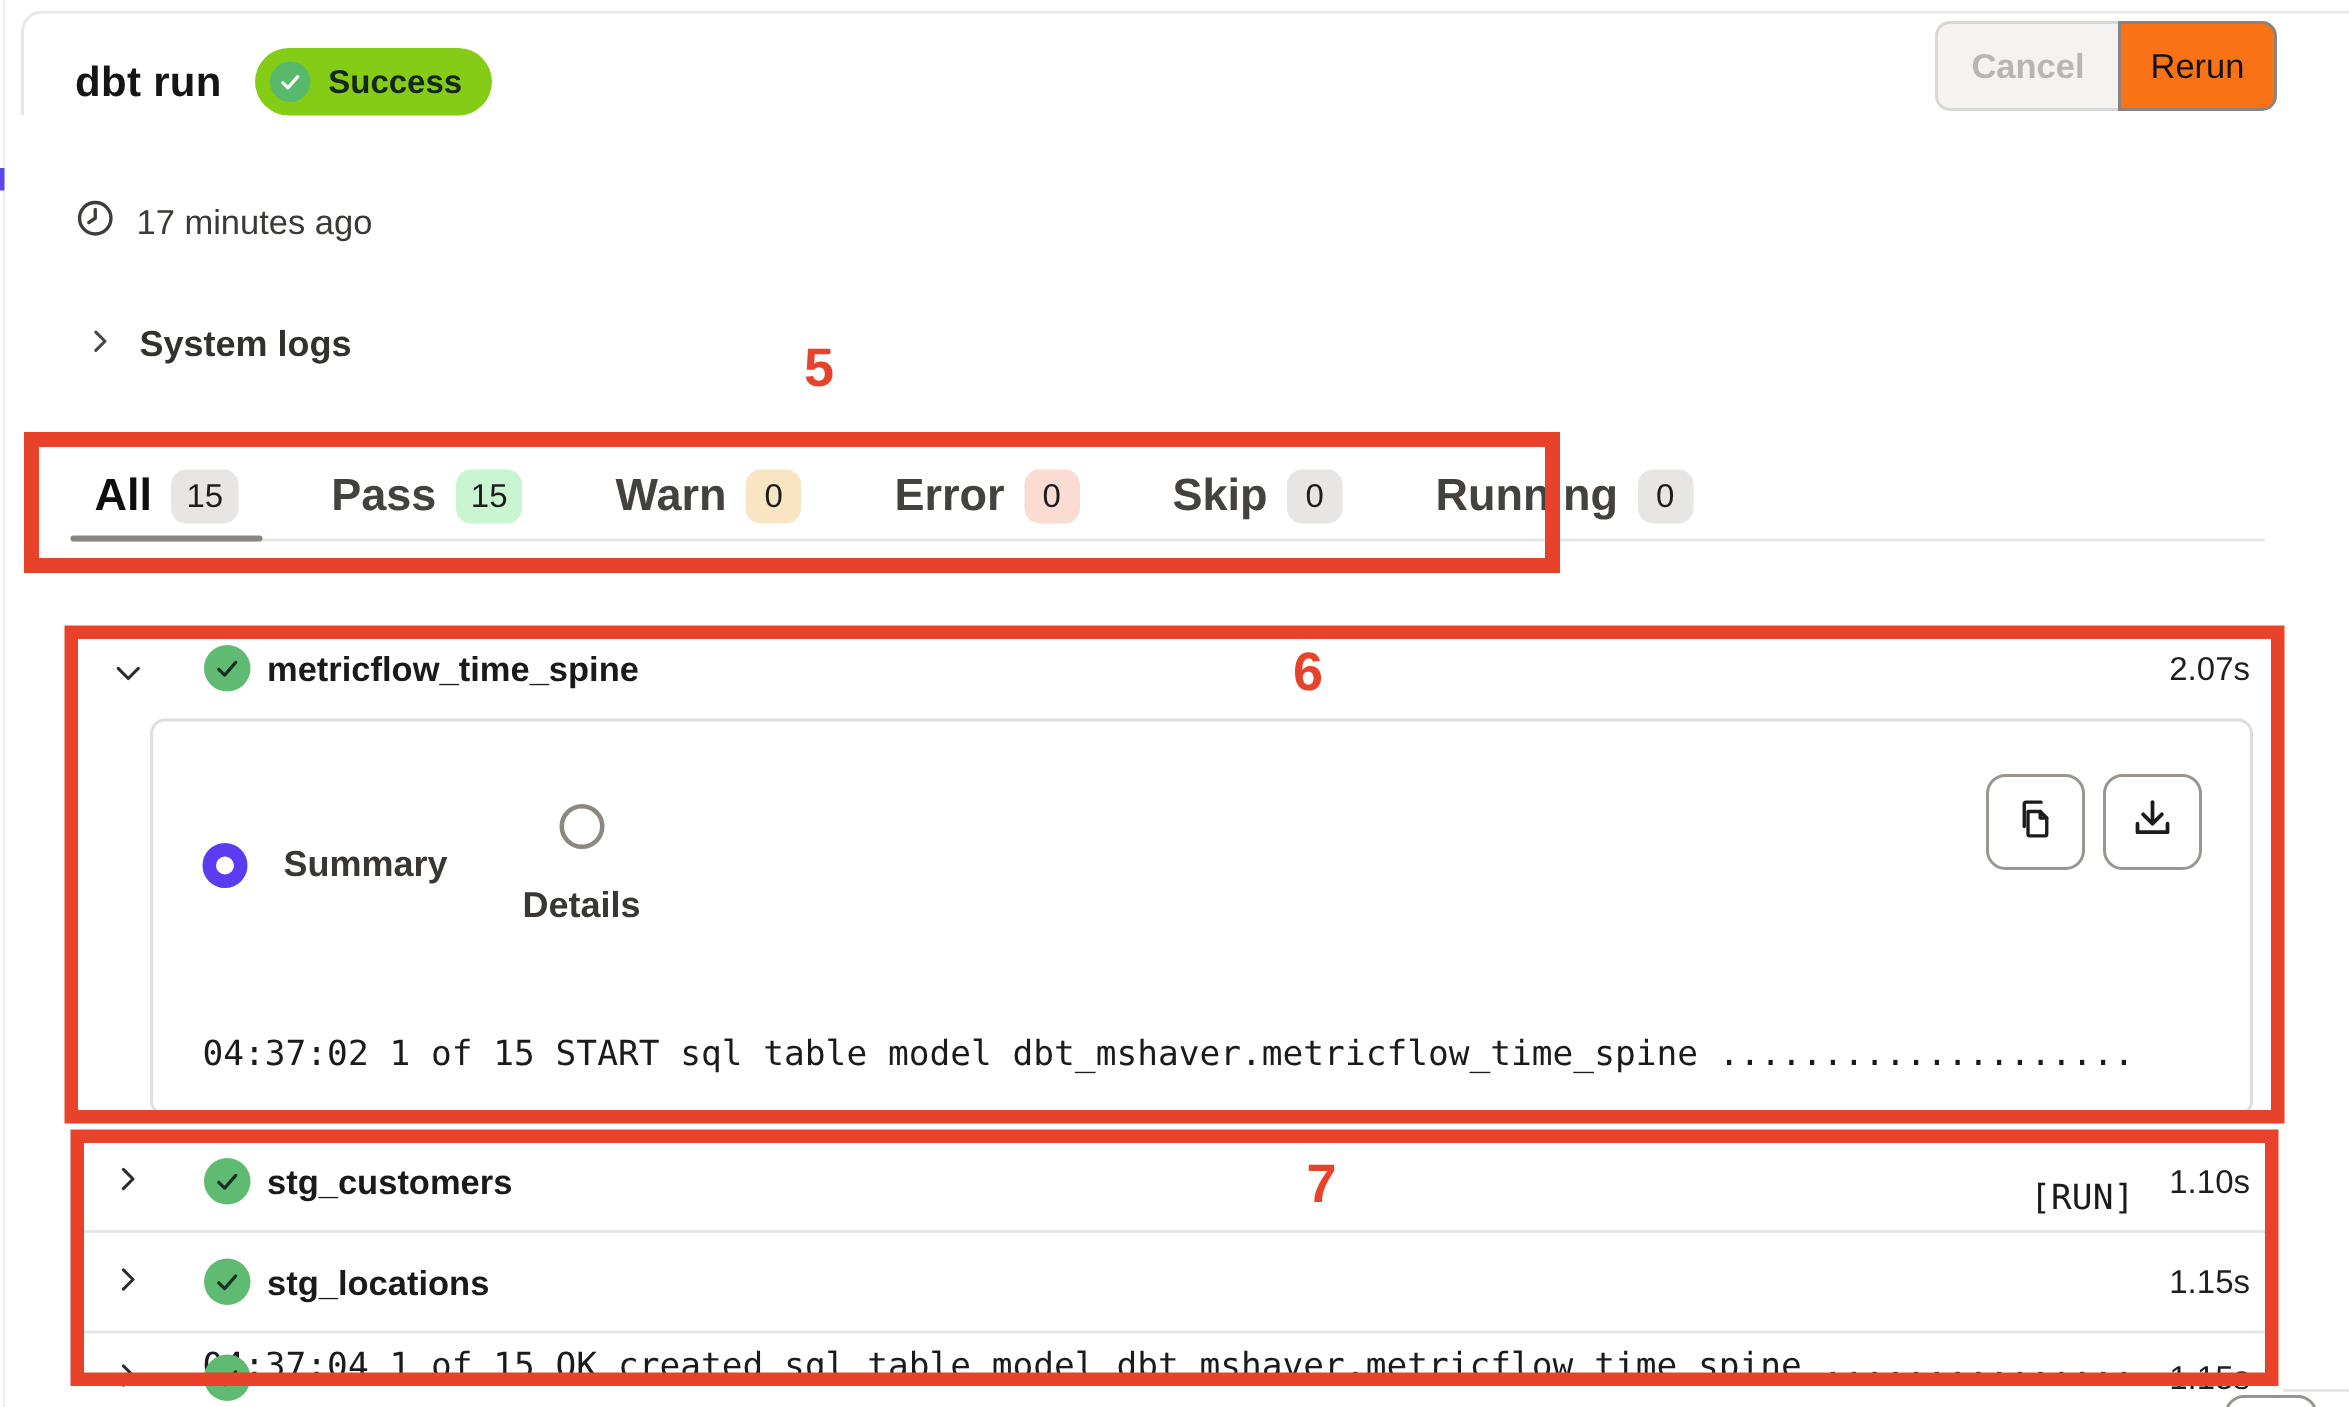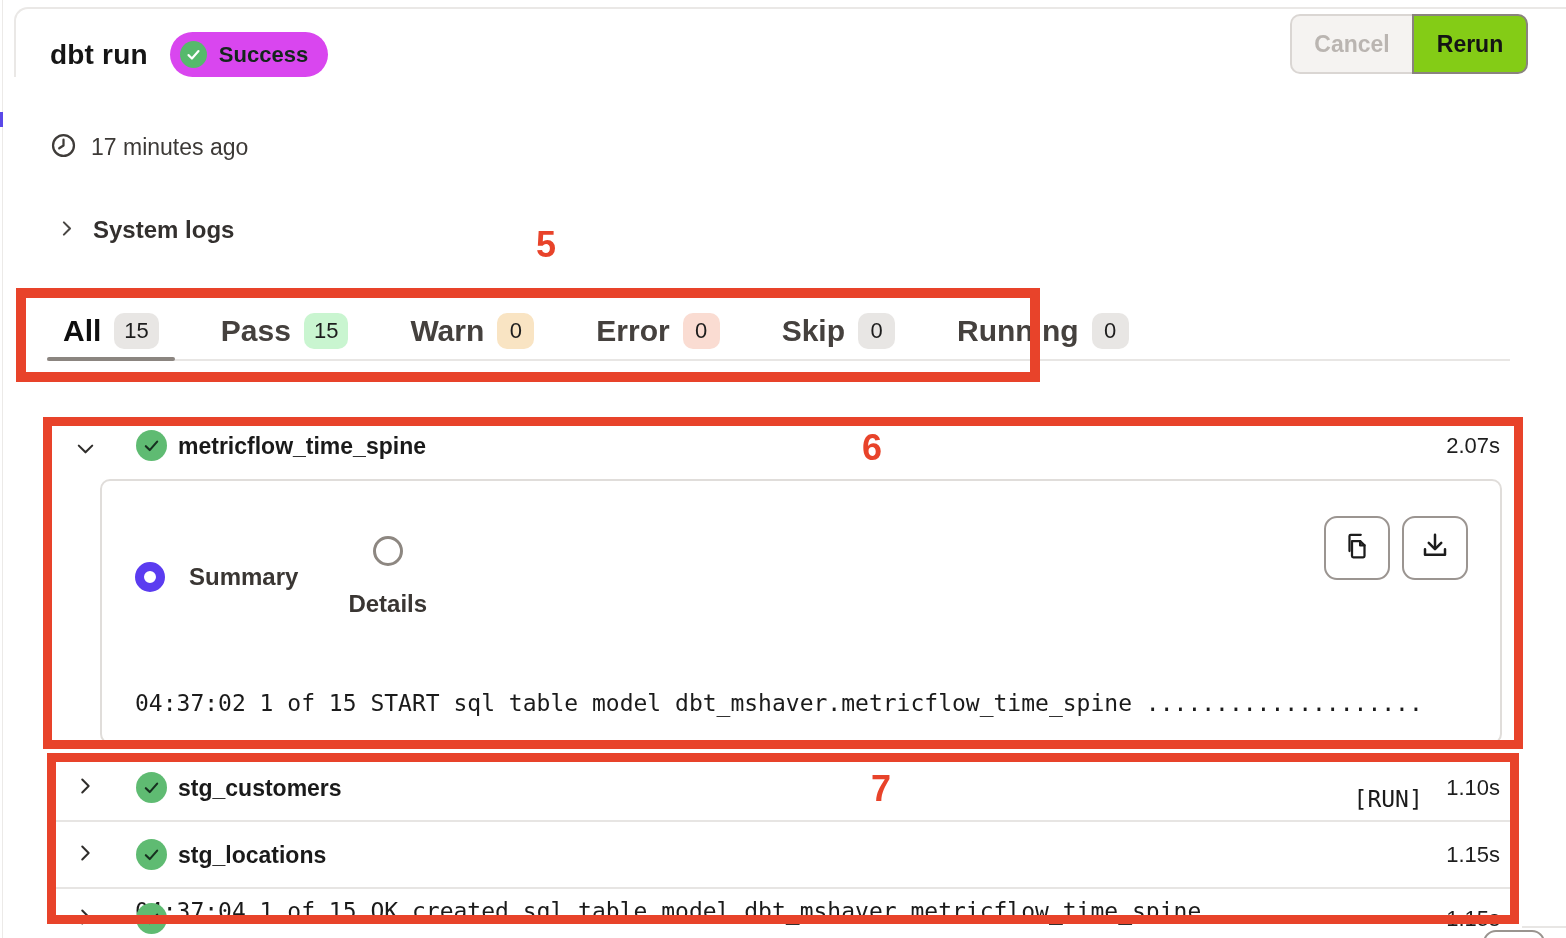--- a/index.html
+++ b/index.html
@@ -9,35 +9,35 @@
   
   .win-corner { position:absolute; left:14px; top:7px; width:1552px; height:70px;
     border-top:2px solid #eae8e6; border-left:2px solid #eae8e6; border-top-left-radius:14px; }
   .left-faint-line { position:absolute; left:2px; top:0; width:1px; height:938px; background:#eceae8; }
   .left-blue-tick { position:absolute; left:0; top:112px; width:3px; height:15px; background:#5a48e8; }
 
   
   .title-row { position:absolute; left:50px; top:32px; display:flex; align-items:center; gap:22px; }
   .page-title { font-size:28px; font-weight:700; color:#151515; letter-spacing:.2px; }
   .status-pill { display:flex; align-items:center; gap:12px; height:45px; padding:0 20px 0 10px;
-    border-radius:23px; background:#d946ef; }
+    border-radius:23px; background:#84cc16; }
   .status-pill .circ { width:27px; height:27px; border-radius:50%; background:#56b96c;
     display:flex; align-items:center; justify-content:center; }
   .status-pill .lbl { font-size:22px; font-weight:600; color:#13271b; }
 
   .meta-row { position:absolute; left:50px; display:flex; align-items:center; gap:14px; color:#3d3a37; }
   .meta-row.branch { top:84px; }
   .meta-row.time { top:132px; }
   .meta-row .txt { font-size:23px; color:#3c3936; }
 
   .actions { position:absolute; left:1290px; top:14px; height:60px; display:flex; }
   .btn-cancel { width:122px; height:60px; background:#f5f3f1; color:#bab5b1; font-size:23px; font-weight:600;
     border:2px solid #dad6d3; border-right:none; border-radius:10px 0 0 10px;
     display:flex; align-items:center; justify-content:center; font-family:inherit; }
-  .btn-rerun { width:116px; height:60px; background:#84cc16; color:#141414; font-size:23px; font-weight:700;
+  .btn-rerun { width:106px; height:60px; background:#f97316; color:#141414; font-size:23px; font-weight:400;
     border:2px solid #8a837e; border-radius:0 10px 10px 0;
     display:flex; align-items:center; justify-content:center; font-family:inherit; }
 
   .syslogs { position:absolute; left:56px; top:216px; display:flex; align-items:center; gap:16px; cursor:pointer; }
   .syslogs .lbl { font-size:24px; font-weight:600; color:#33302e; }
 
   
   .tabbar { position:absolute; left:47px; top:302px; width:1463px; height:59px;
     border-bottom:2px solid #e8e6e4; display:flex; align-items:center; gap:30px; }
   .tab { position:relative; height:100%; display:flex; align-items:center; gap:13px; padding:0 16px; cursor:pointer; }

